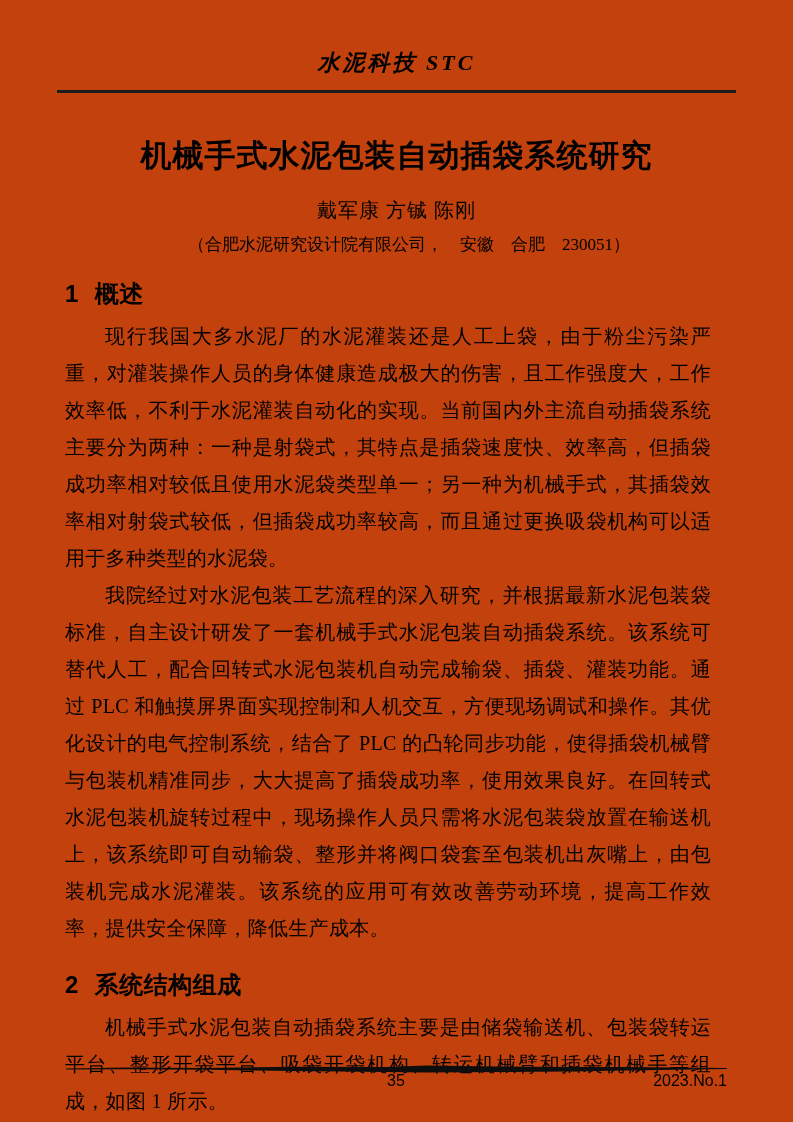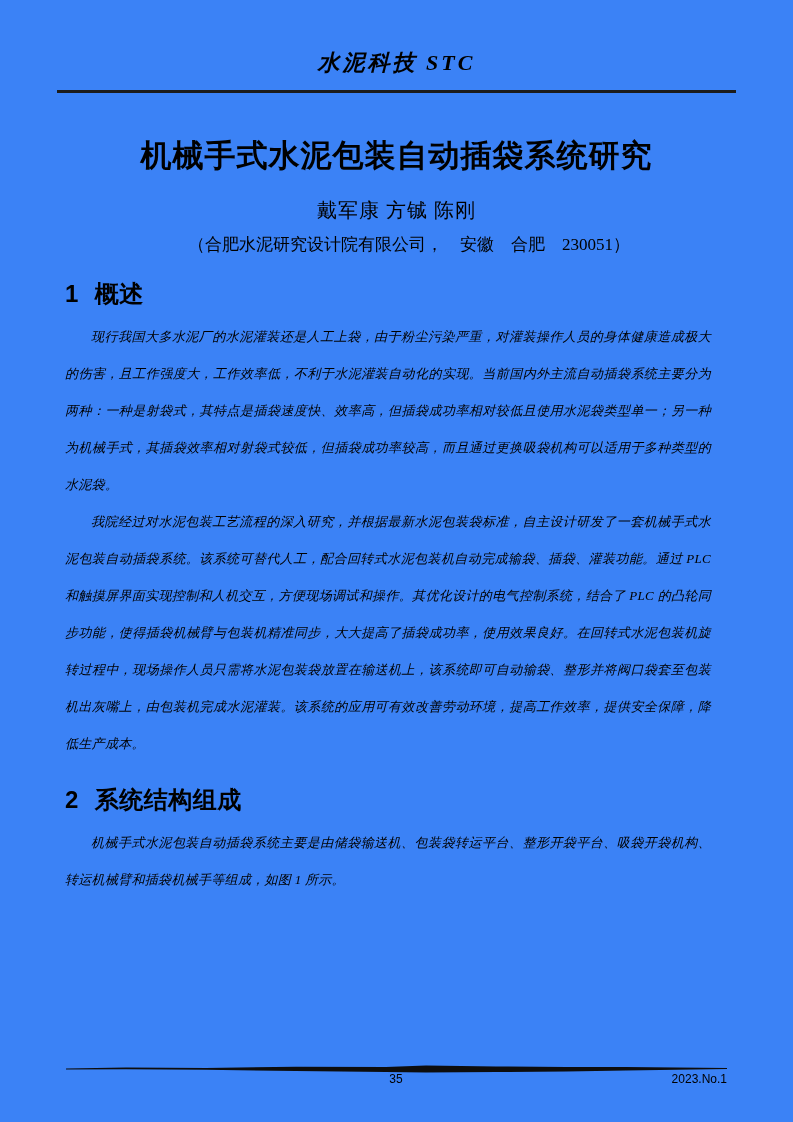--- a/index.html
+++ b/index.html
@@ -1,21 +1,21 @@
 <!DOCTYPE html>
 <html><head>
 <meta charset="utf-8">
 <style>
   html, body { margin: 0; padding: 0; background: #e8e8e8; }
   .page {
     position: relative;
     width: 793px;
     height: 1122px;
     margin: 0 auto;
-    background: #3b82f6;
+    background: #c2410c;
     color: #000000;
     font-family: "Liberation Serif", "DejaVu Serif", serif;
     overflow: hidden;
     box-sizing: border-box;
   }
   .journal-header {
     padding-top: 48px;
     text-align: center;
     font-style: italic;
     font-weight: bold;
@@ -55,26 +55,25 @@
   .section-heading {
     margin: 22px 0 0 0;
     font-family: "Liberation Sans", "DejaVu Sans", sans-serif;
     font-weight: bold;
     font-size: 24px;
     letter-spacing: 0.5px;
   }
   .section-heading .sec-num { margin-right: 16px; }
   .body-para {
     margin: 8px 17px 0 0;
-    font-size: 13px;
+    font-size: 20px;
     line-height: 37px;
     text-align: justify;
     text-indent: 2em;
     letter-spacing: 0.3px;
-    font-style: italic;
   }
   .body-para + .body-para { margin-top: 0; }
   .page-footer {
     position: absolute;
     left: 0;
     right: 0;
     bottom: 0;
     height: 70px;
   }
   .footer-bar {
@@ -84,21 +83,21 @@
     width: 661px;
     height: 12px;
   }
   .footer-text-row {
     position: absolute;
     left: 65px;
     right: 66px;
     top: 20px;
     height: 16px;
     font-family: "Liberation Sans", "DejaVu Sans", sans-serif;
-    font-size: 12px;
+    font-size: 16px;
   }
   .footer-page-number {
     position: absolute;
     left: 0; right: 0;
     text-align: center;
   }
   .footer-issue {
     position: absolute;
     right: 0;
     top: 0;

